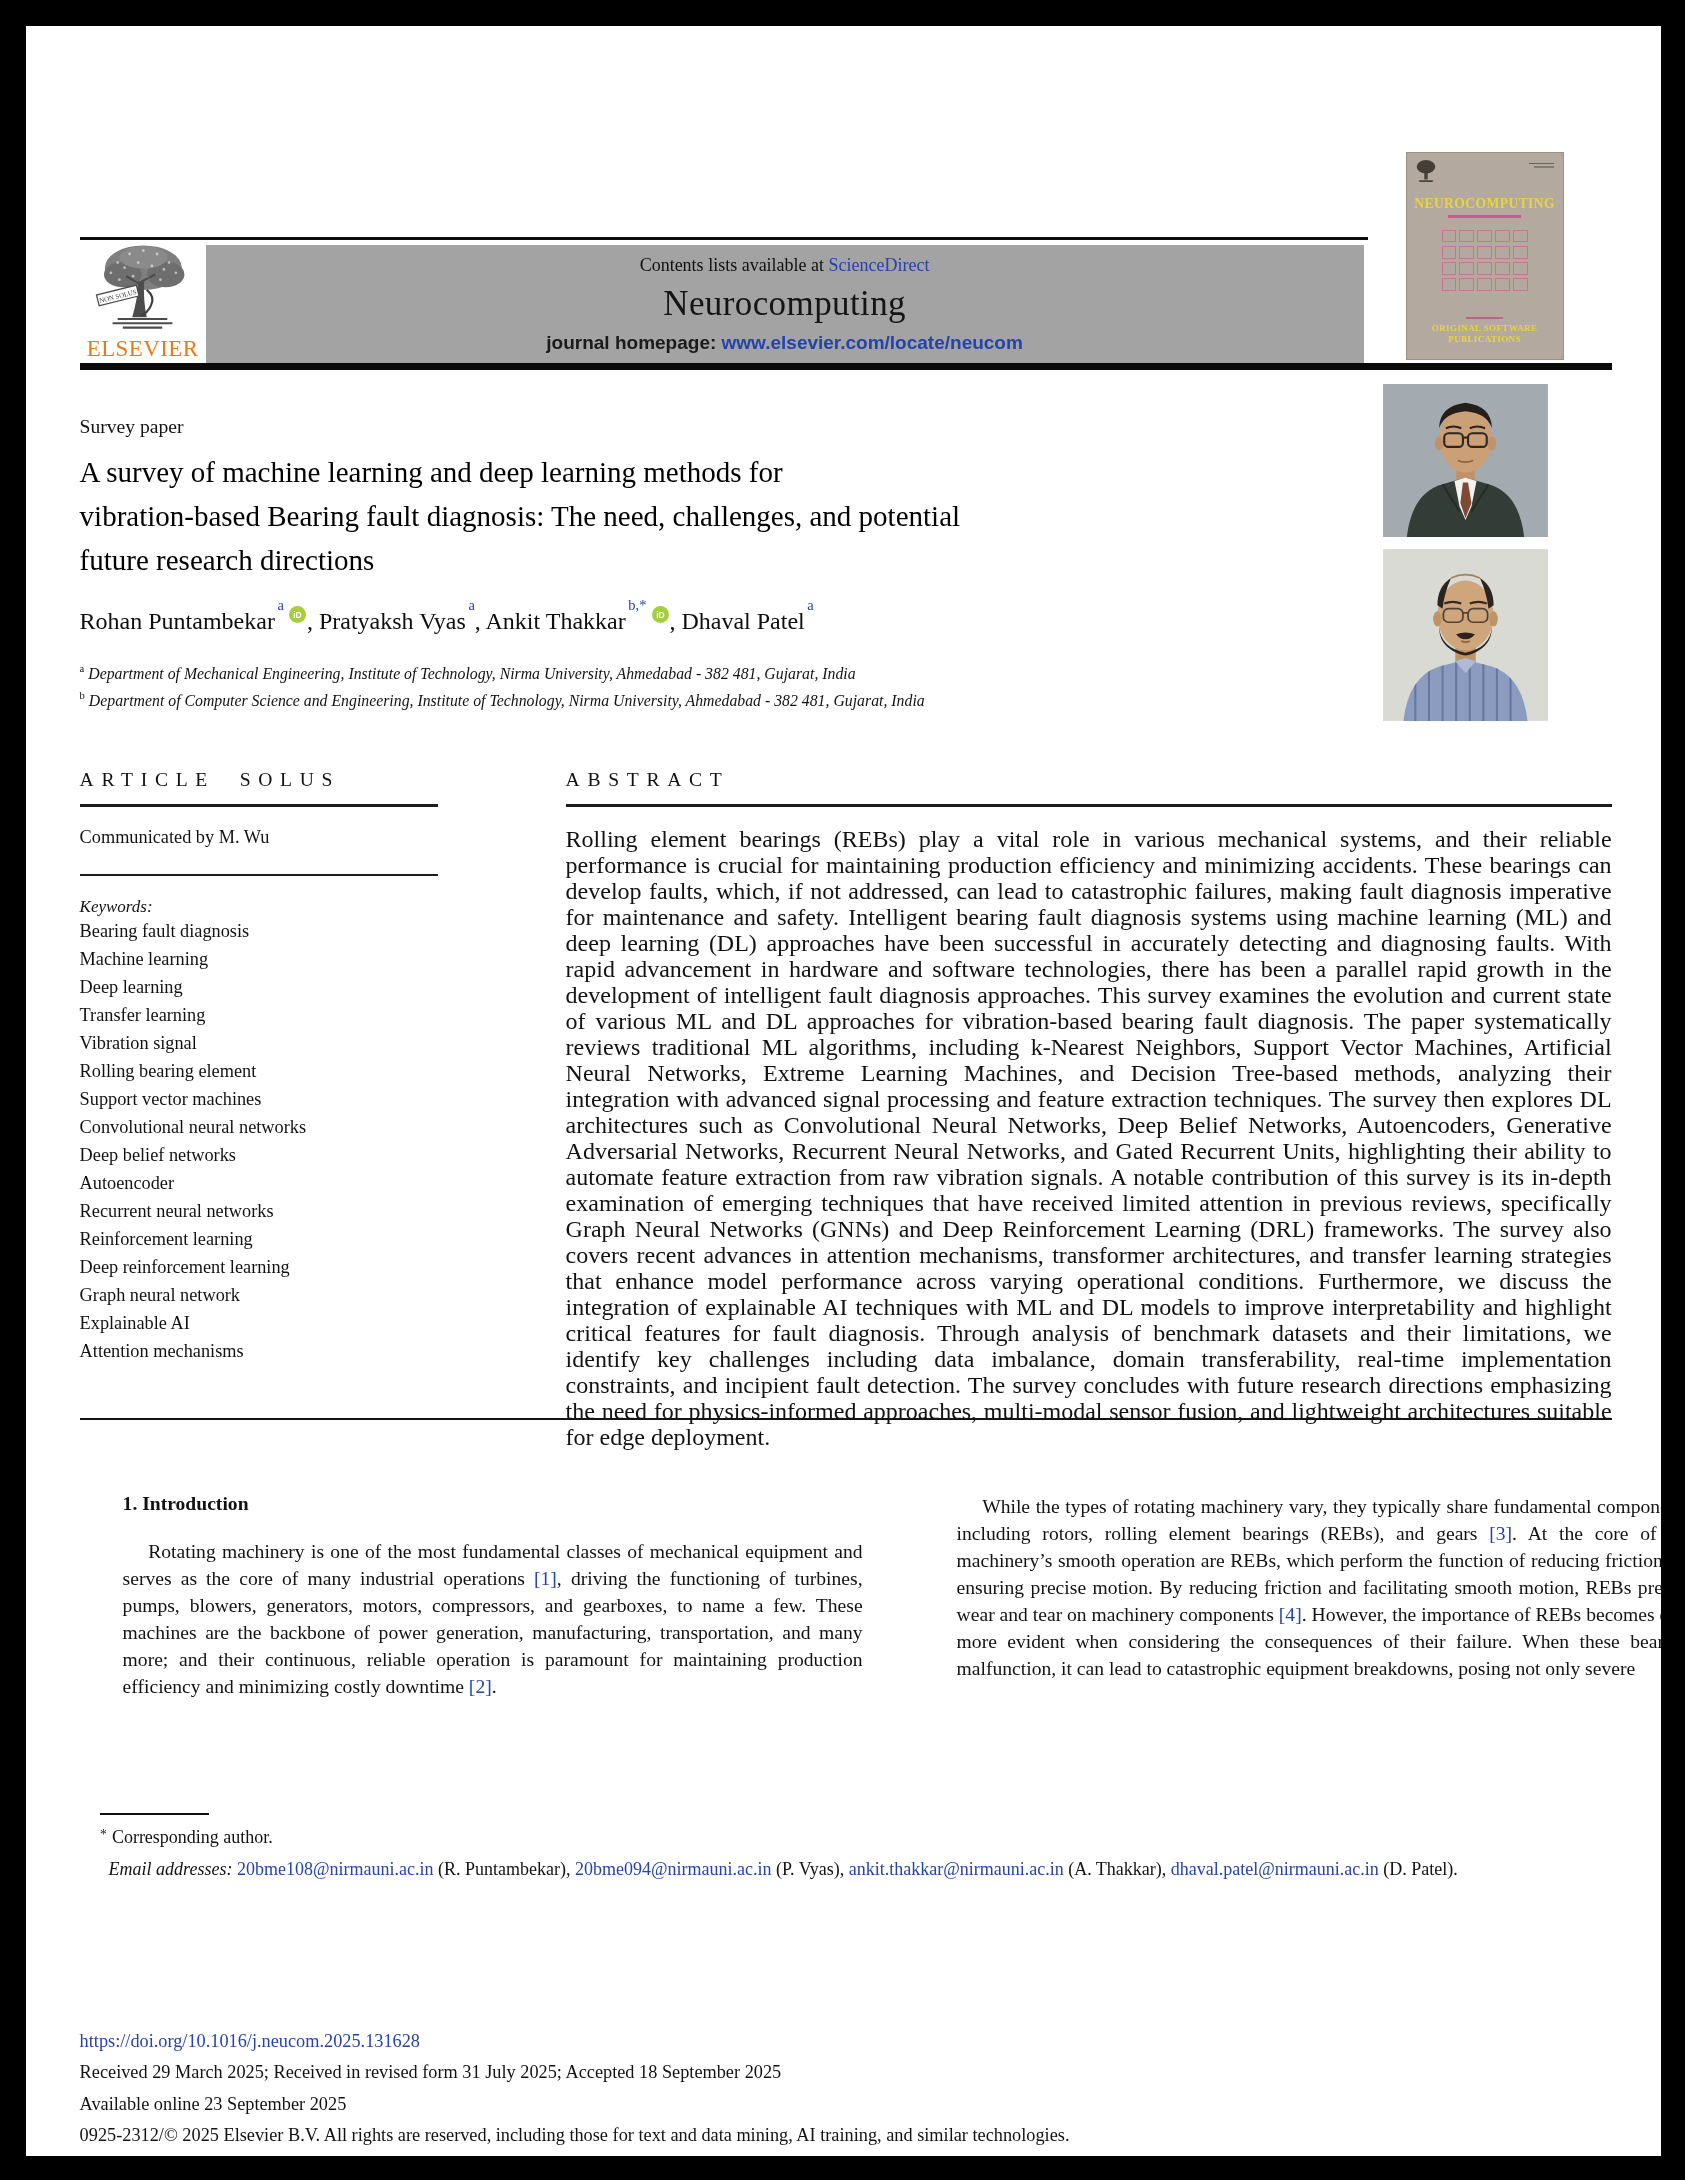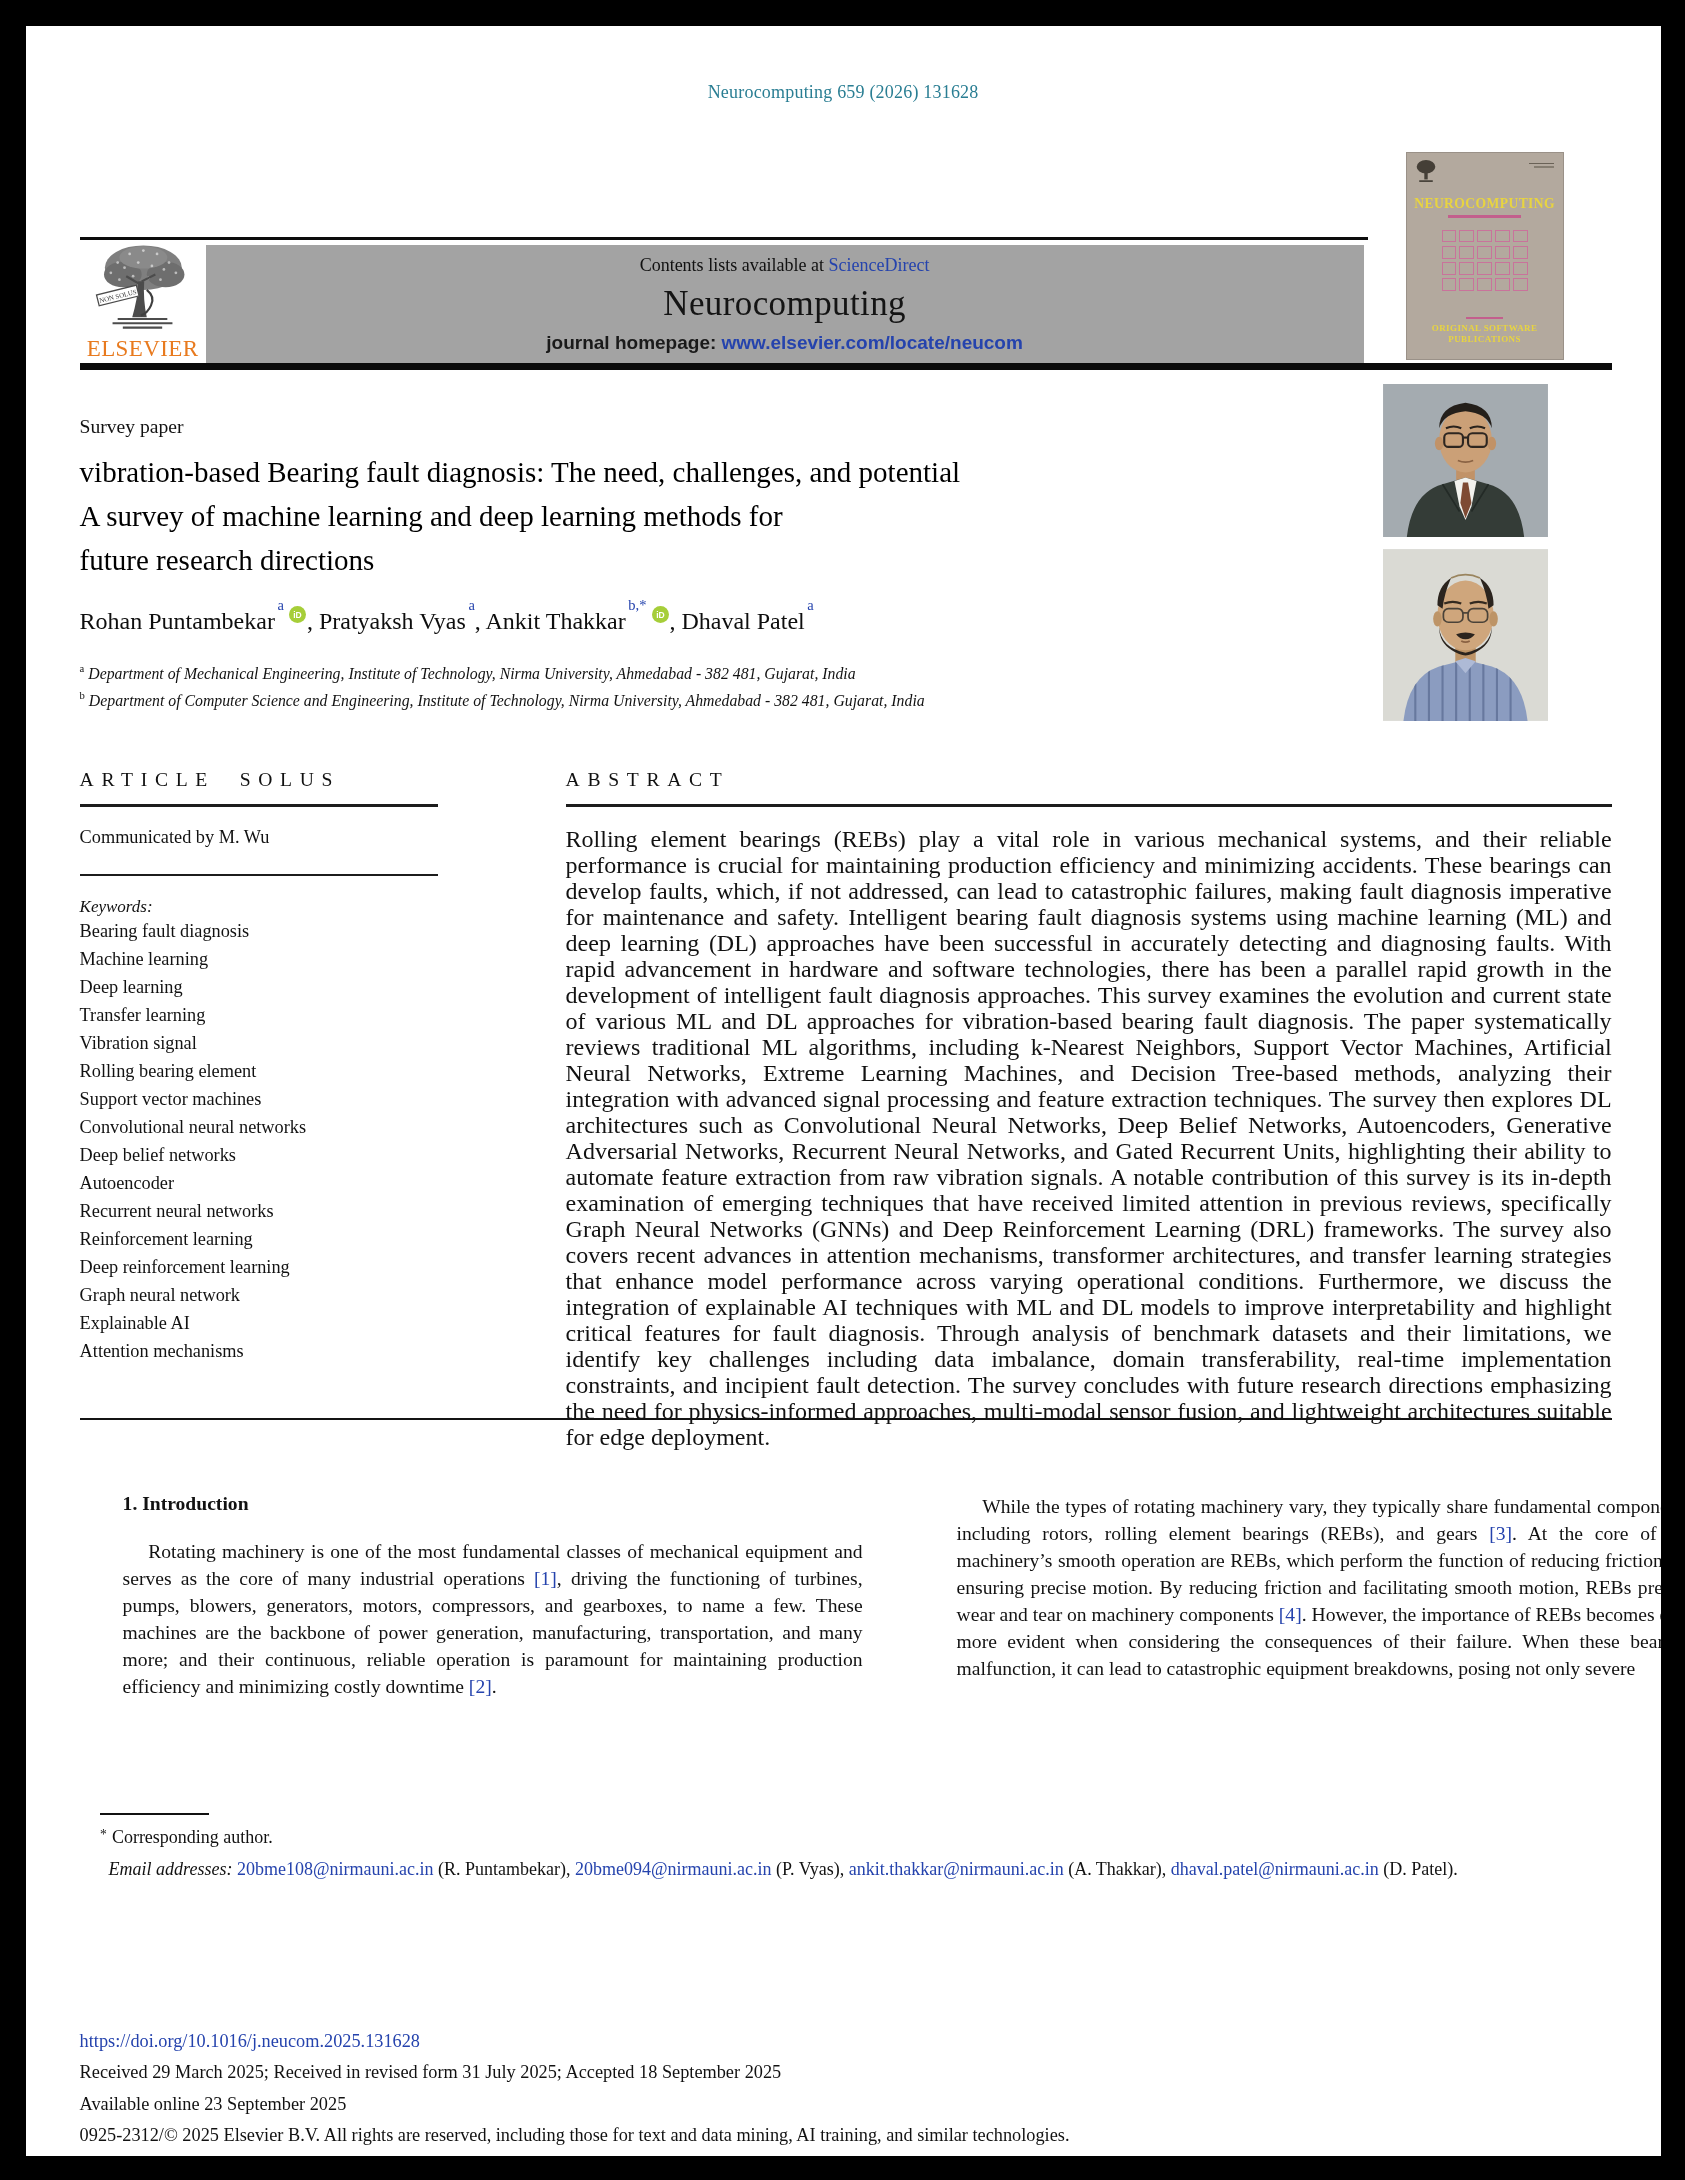--- a/index.html
+++ b/index.html
@@ -91,21 +91,20 @@
   .fn-emails { margin-top:6.8px; line-height:29px; text-indent:29px; }
 
   
   .pub { position:absolute; left:54px; top:2000px; width:1532px; font-size:18.3px; line-height:31.5px; }
 </style>
 </head>
 <body>
 
 <div class="page">
 
-  <div class="header-citation">Neurocomputing 659 (2026) 131628</div>
 
   <div class="banner-top-rule"></div>
 
   <div class="logo-block">
     <svg width="101" height="89" viewBox="0 0 118 104">
       <ellipse cx="60" cy="30" rx="45" ry="26" fill="#7f7f7f"></ellipse>
       <ellipse cx="36" cy="38" rx="22" ry="15" fill="#6e6e6e"></ellipse>
       <ellipse cx="86" cy="38" rx="22" ry="15" fill="#6e6e6e"></ellipse>
       <ellipse cx="60" cy="18" rx="28" ry="13" fill="#8a8a8a"></ellipse>
       <g fill="#fff" opacity="0.55">
@@ -179,22 +178,22 @@
       <div class="txt">ORIGINAL SOFTWARE</div>
       <div class="txt">PUBLICATIONS</div>
     </div>
   </div>
 
   <div class="banner-bottom-rule"></div>
 
   <div class="survey-label">Survey paper</div>
 
   <h1 class="title">
+      <span style="display:block">A survey of machine learning and deep learning methods for</span>
       <span style="display:block">vibration-based Bearing fault diagnosis: The need, challenges, and potential</span>
-      <span style="display:block">A survey of machine learning and deep learning methods for</span>
       <span style="display:block">future research directions</span>
     </h1>
 
   <div class="authors"><span><span>Rohan Puntambekar</span><sup class="asup">a</sup><span class="orcid"><svg width="17" height="17" viewBox="0 0 20 20" style="font-size:28px">
             <circle cx="10" cy="10" r="10" fill="#a6ce39"></circle>
             <text x="10" y="14" font-size="10" font-weight="bold" text-anchor="middle" fill="#fff" font-family="Liberation Sans, sans-serif">iD</text>
           </svg></span></span><span class="sep">, </span><span><span>Pratyaksh Vyas</span><sup class="asup">a</sup></span><span class="sep">, </span><span><span>Ankit Thakkar</span><sup class="asup">b,*</sup><span class="orcid"><svg width="17" height="17" viewBox="0 0 20 20" style="font-size:28px">
             <circle cx="10" cy="10" r="10" fill="#a6ce39"></circle>
             <text x="10" y="14" font-size="10" font-weight="bold" text-anchor="middle" fill="#fff" font-family="Liberation Sans, sans-serif">iD</text>
           </svg></span></span><span class="sep">, </span><span><span>Dhaval Patel</span><sup class="asup">a</sup></span></div>

